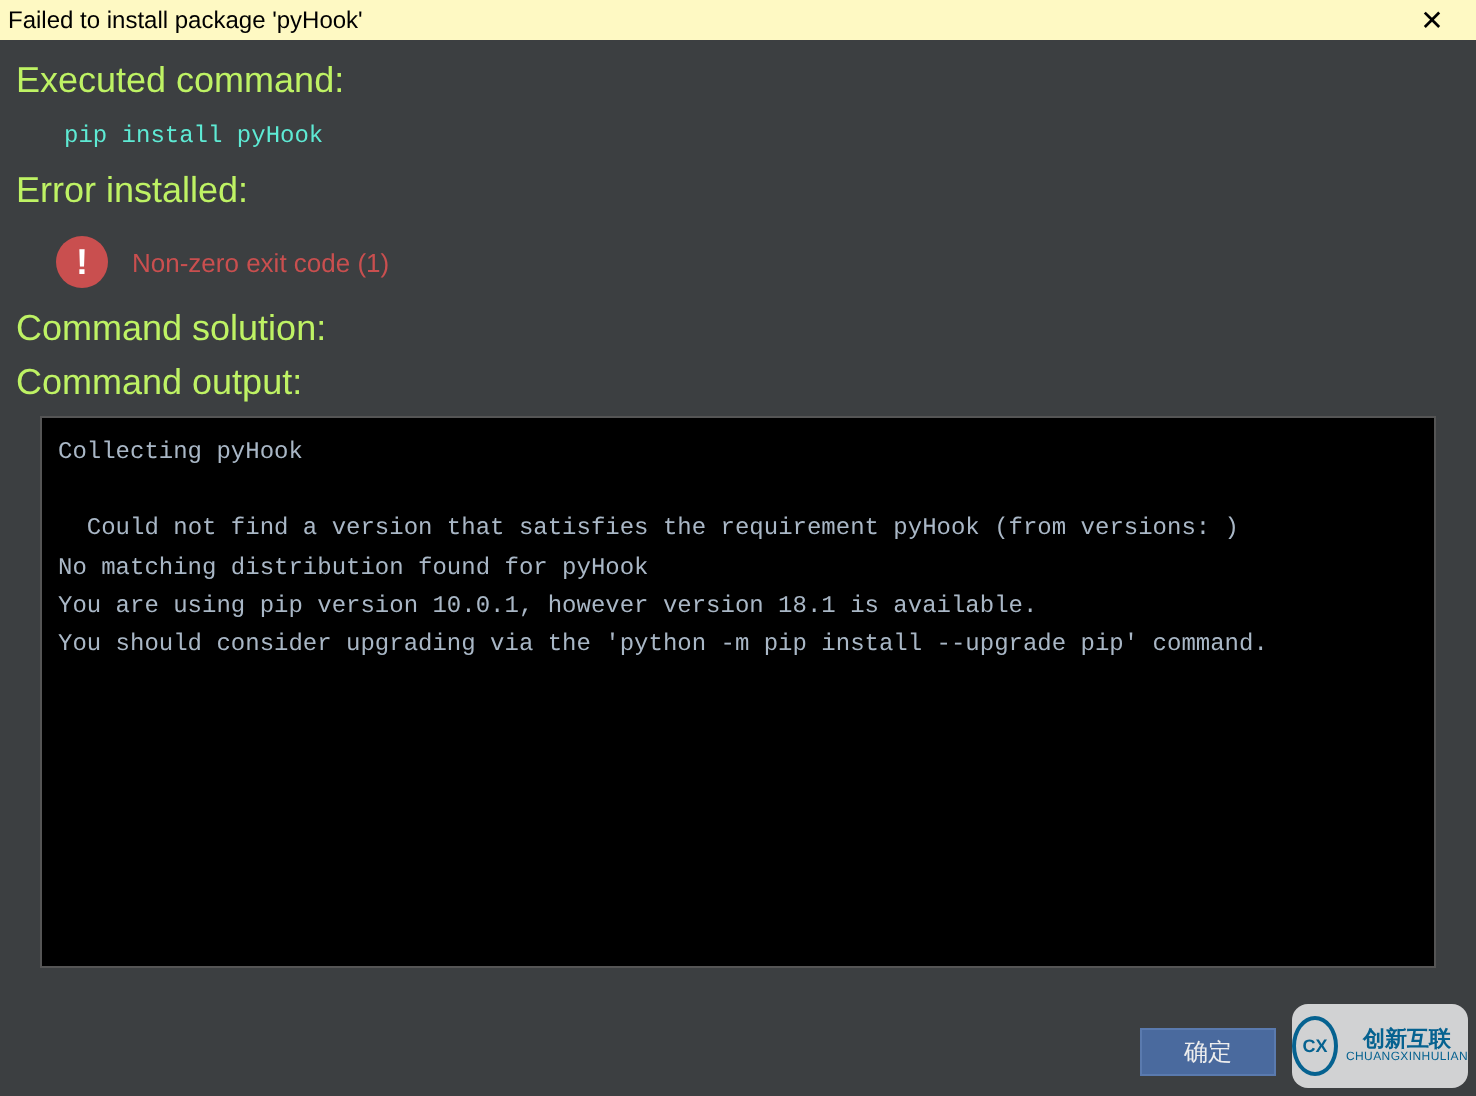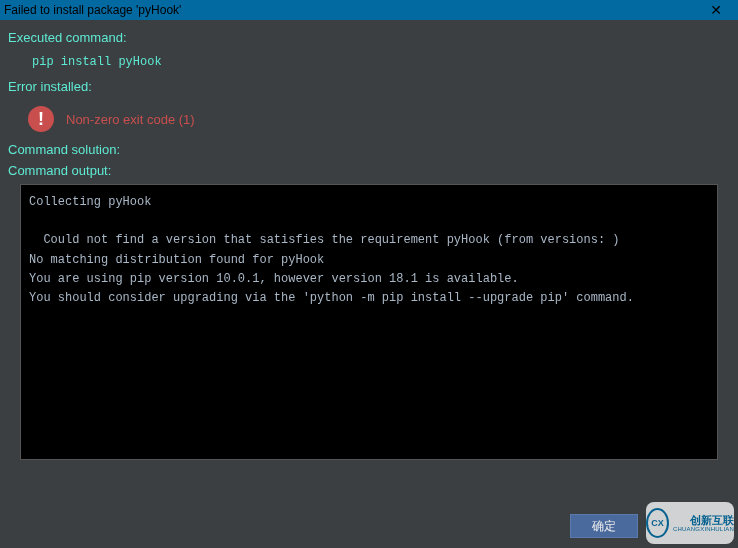--- a/index.html
+++ b/index.html
@@ -8,43 +8,43 @@
     height: 548px;
     background: #3c3f41;
     font-family: "Segoe UI", Arial, sans-serif;
     font-size: 13px;
     color: #bbbbbb;
     overflow: hidden;
     position: relative;
   }
   .titlebar {
     height: 20px;
-    background: #0369a1;
+    background: #fef9c3;
     color: #000000;
     display: flex;
     align-items: center;
     justify-content: space-between;
     padding: 0 2px 0 4px;
     font-size: 12px;
   }
   .titlebar-title { padding-left: 0; }
   .close-btn {
     width: 40px;
     text-align: center;
     cursor: pointer;
     font-size: 14px;
     line-height: 18px;
   }
   .content {
     padding: 10px 8px 8px 8px;
   }
   .section-label {
-    color: #5eead4;
+    color: #bef264;
     margin-bottom: 6px;
-    font-size: 13px;
+    font-size: 18px;
   }
   .cmd-text {
     font-family: "Courier New", monospace;
     font-size: 12px;
     color: #5eead4;
     padding: 4px 0 10px 24px;
   }
   .error-row {
     display: flex;
     align-items: center;
@@ -133,21 +133,21 @@
     justify-content: center;
     color: #006699;
     font-weight: bold;
     font-size: 9px;
   }
   .wm-text {
     font-size: 11px;
     color: #006699;
     font-weight: bold;
     line-height: 1;
-    text-align: right;
+    text-align: center;
   }
   .wm-sub {
     font-size: 6px;
     color: #006699;
     letter-spacing: 0.2px;
   }
 </style>
 </head>
 <body>
 

